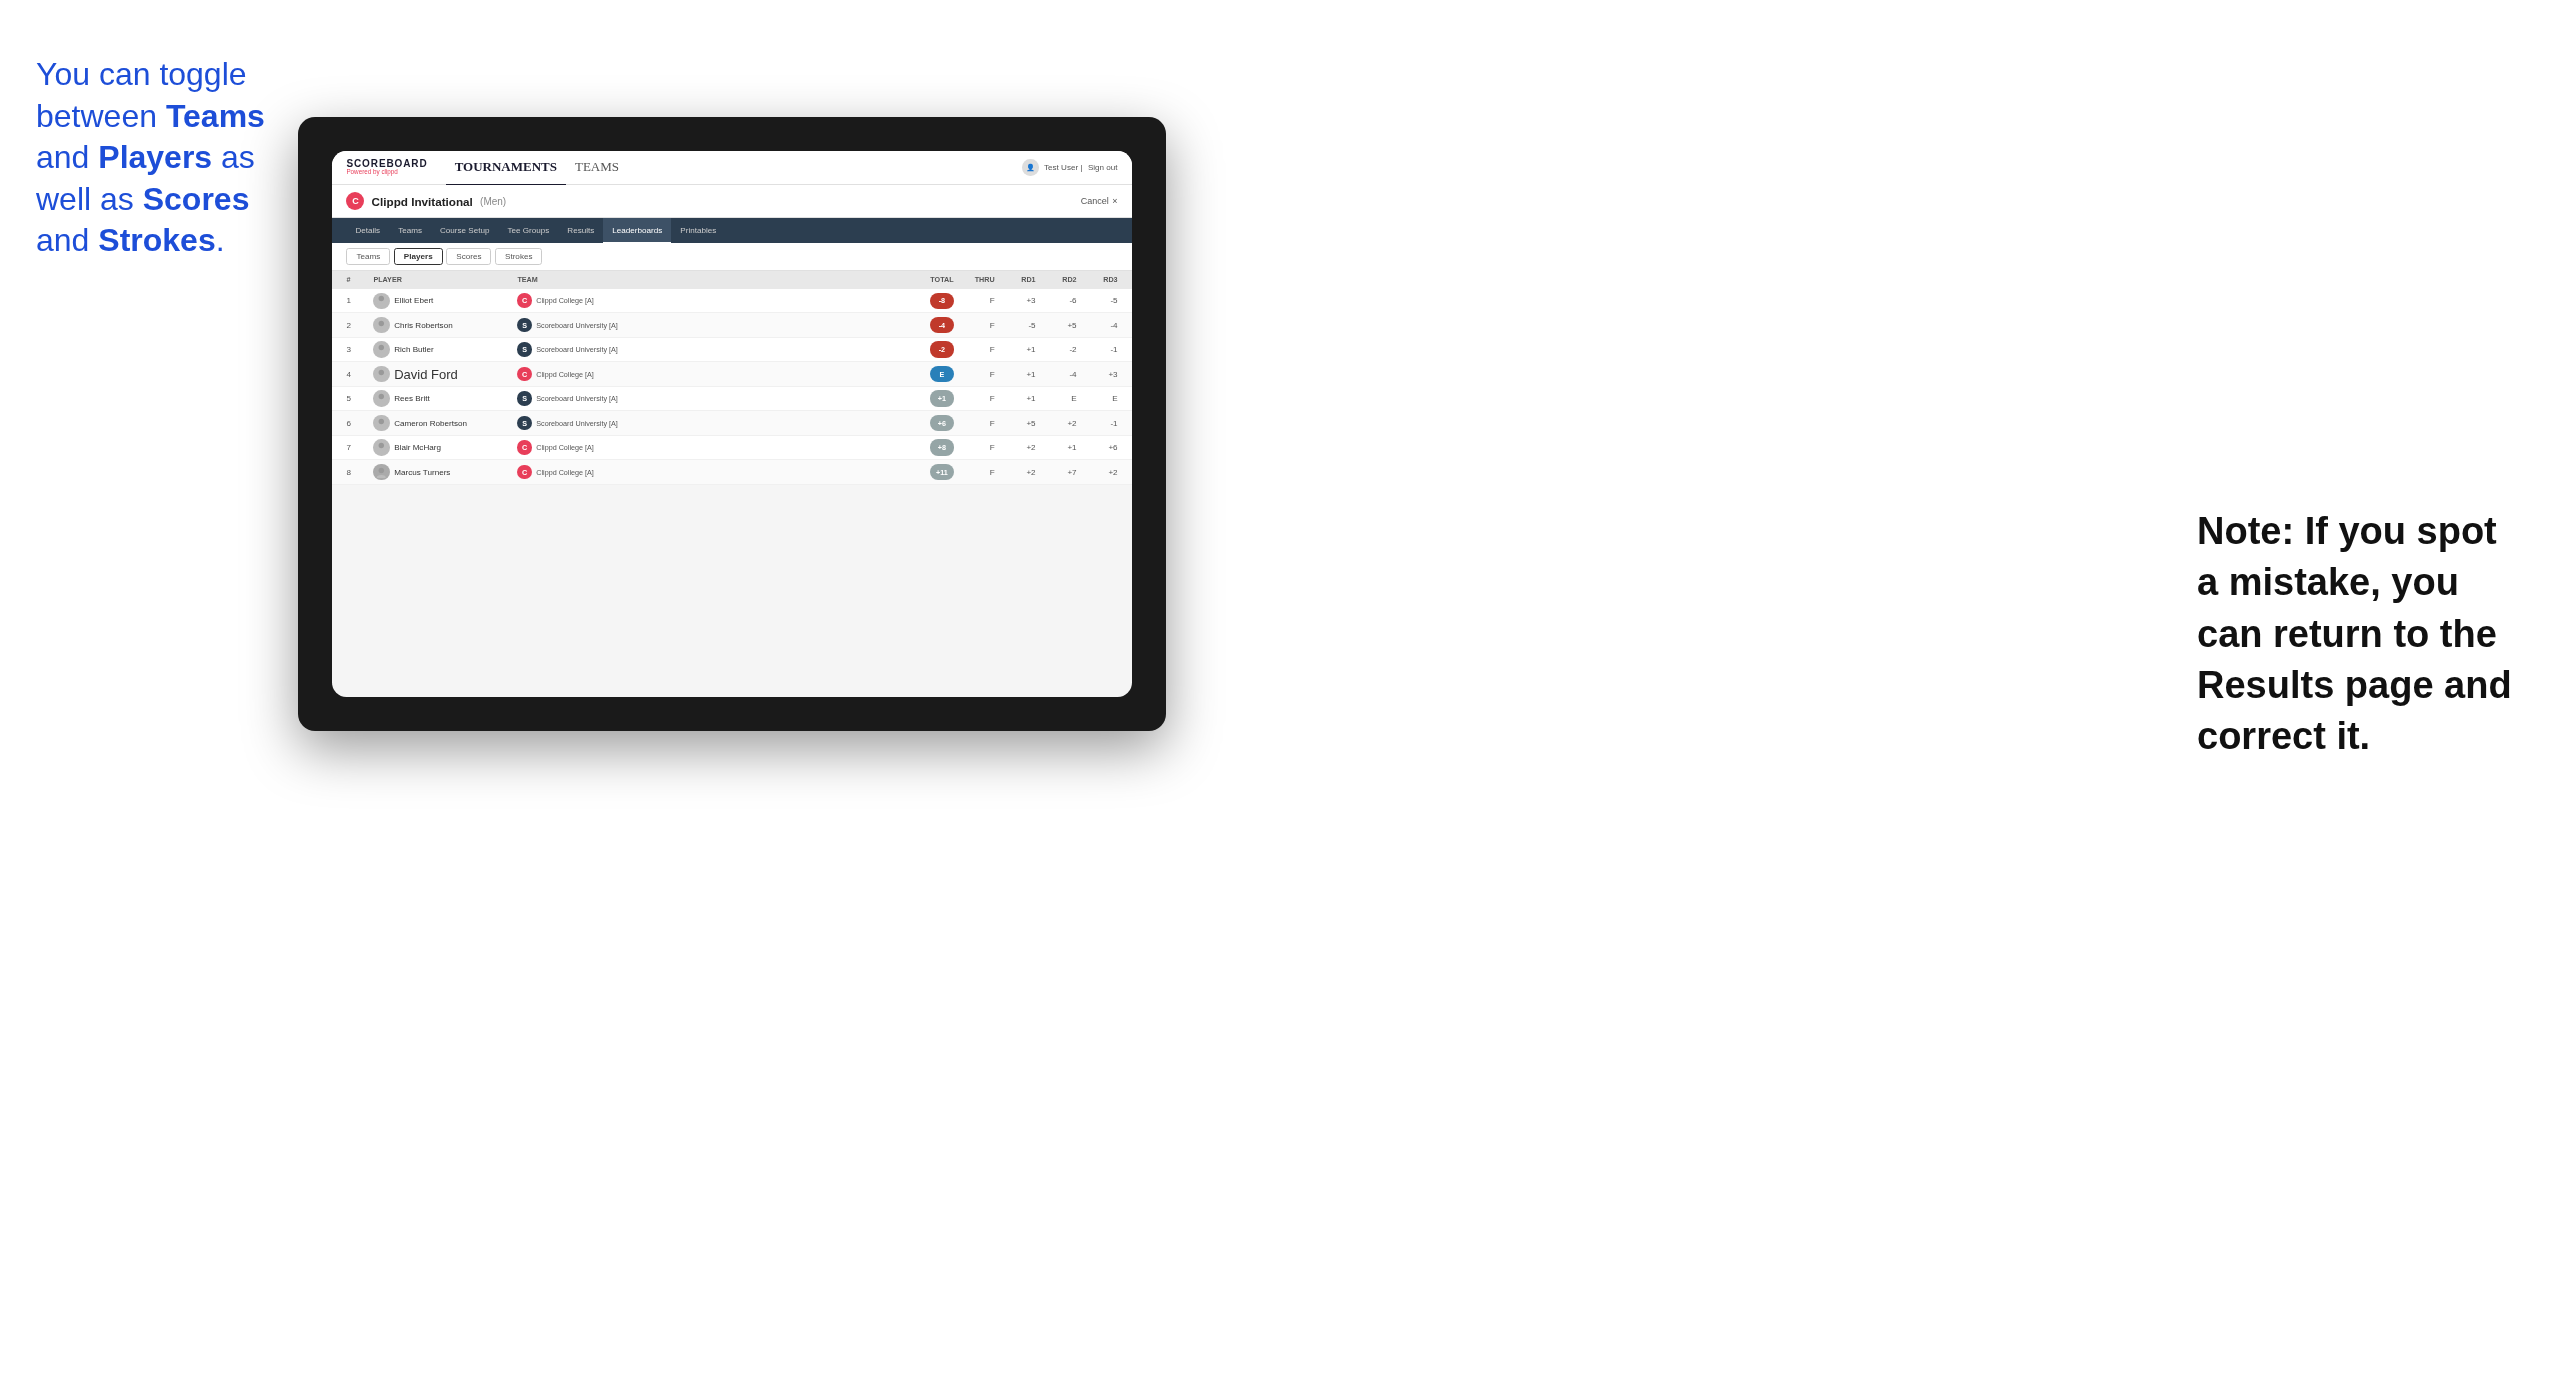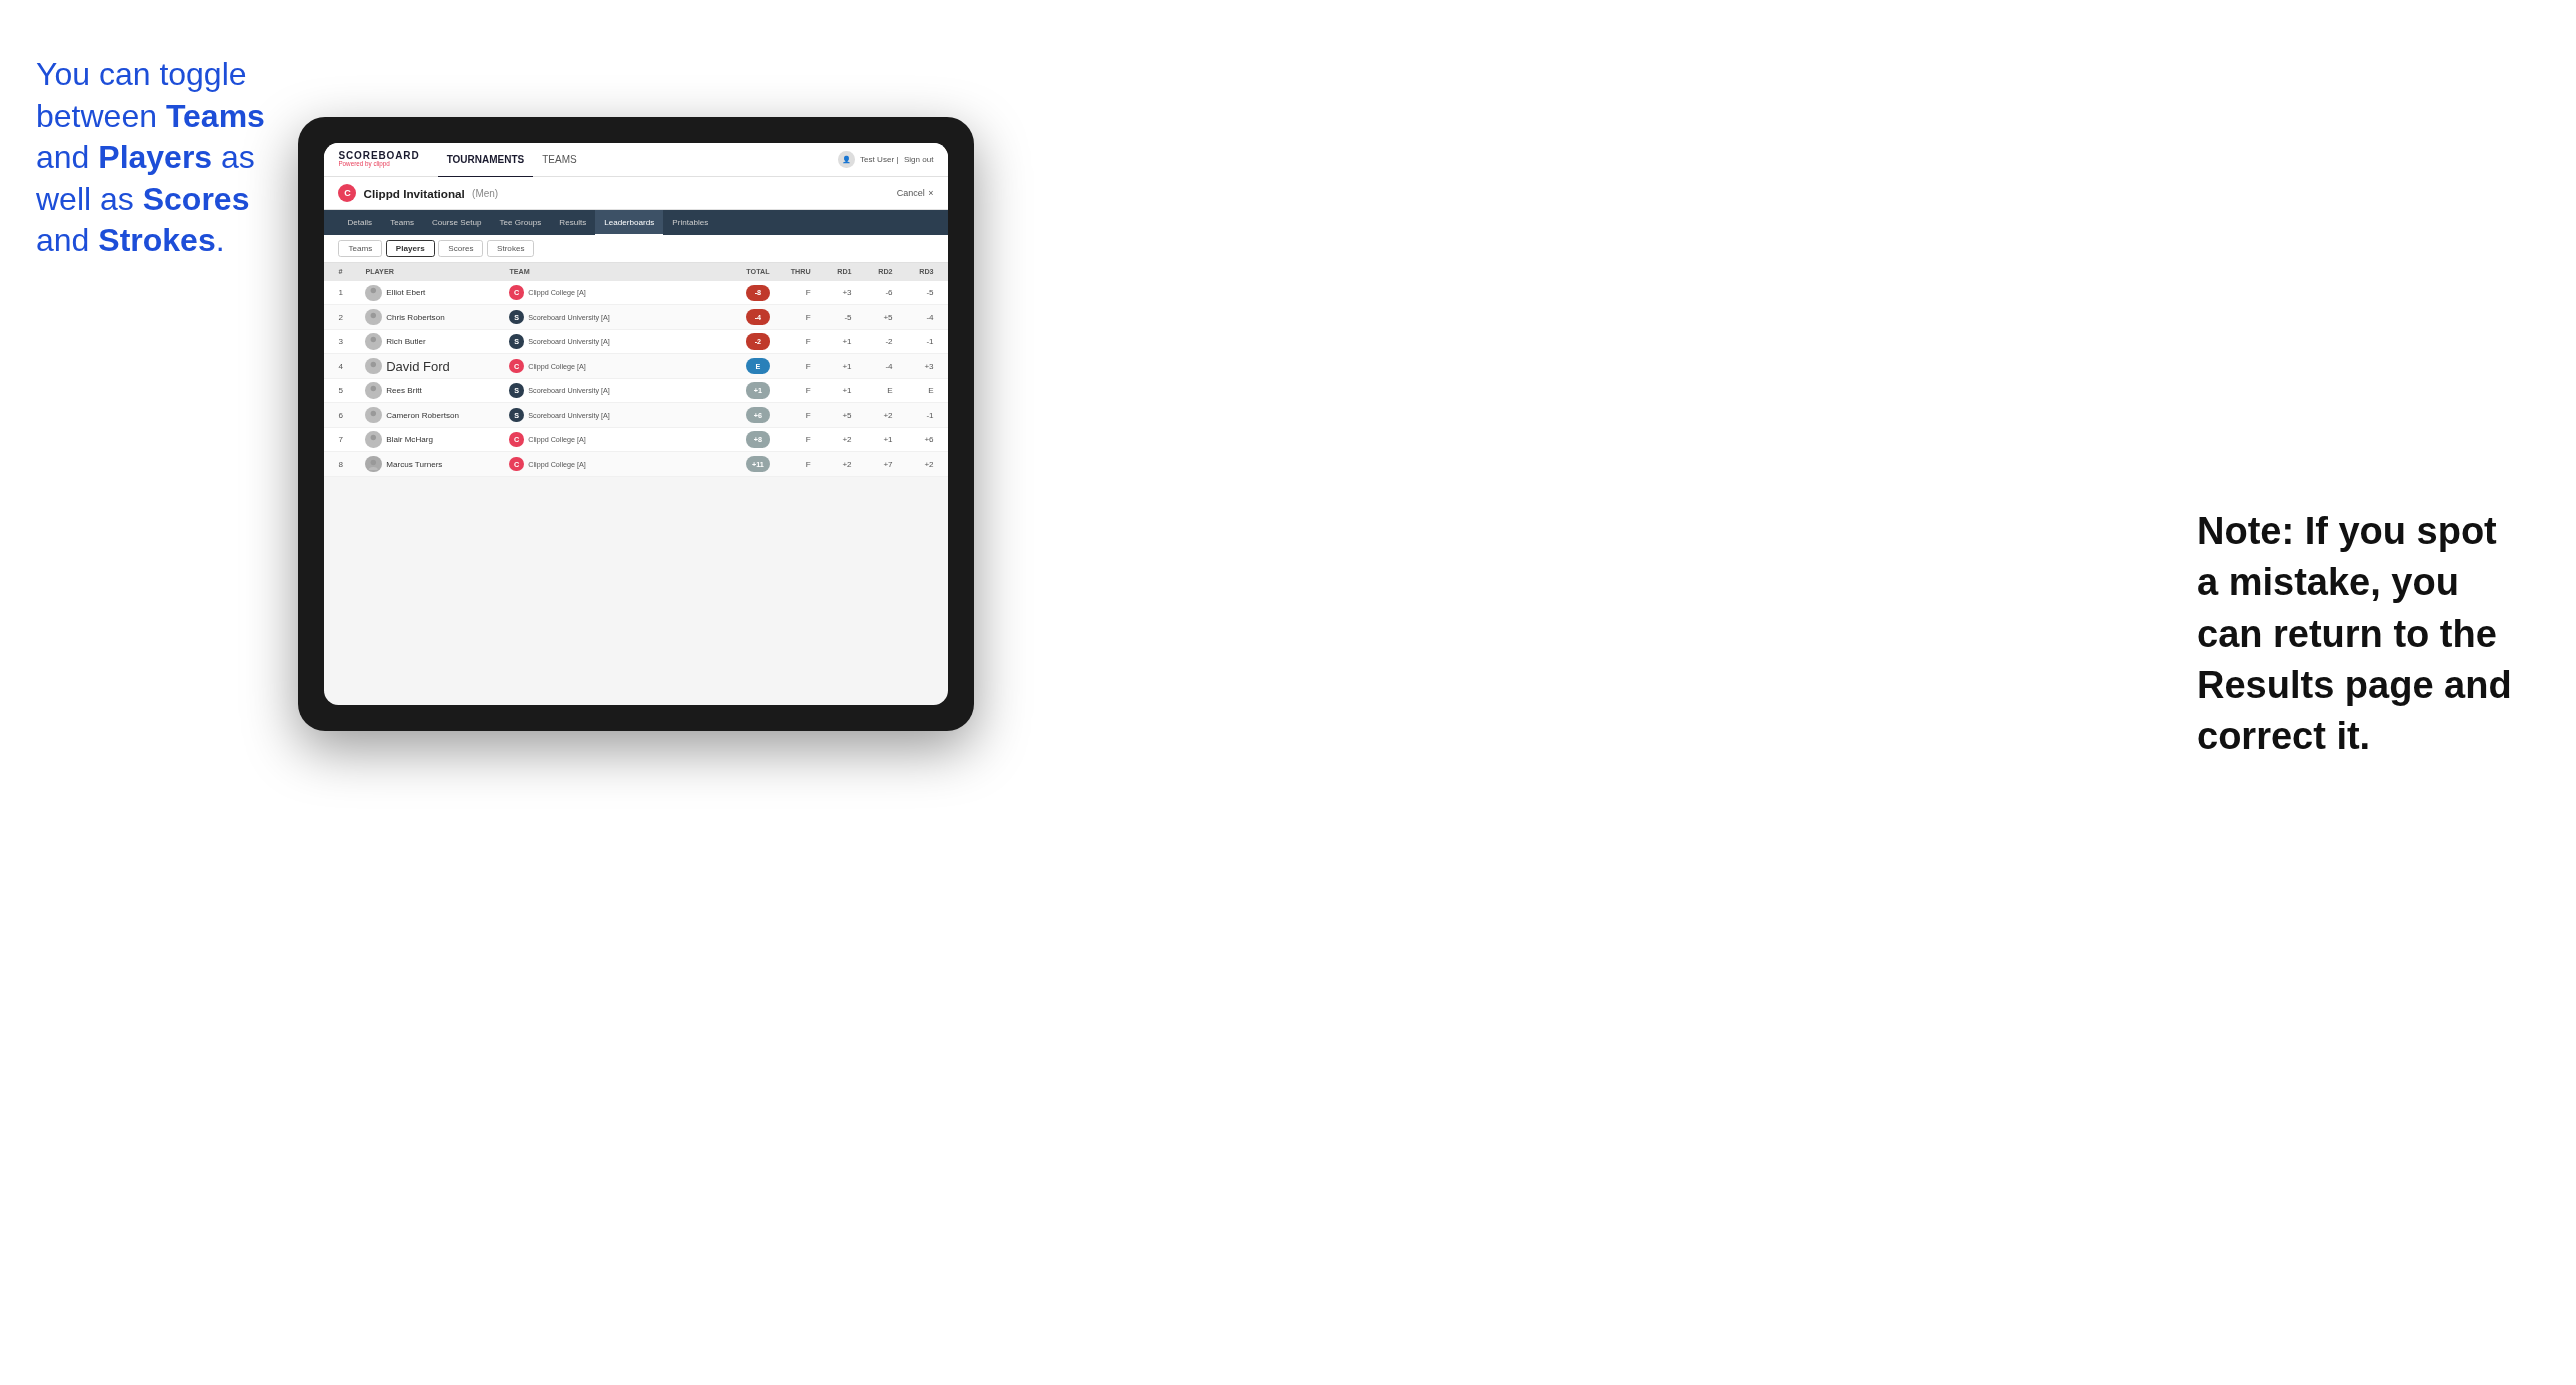--- a/index.html
+++ b/index.html
@@ -34,25 +34,25 @@
       line-height: 1.35;
       color: #111;
     }
     .right-annotation b { font-weight: 800; }
 
     
     .tablet-frame {
       position: absolute;
       left: 298px;
       top: 117px;
-      width: 676px;
+      width: 868px;
       height: 614px;
       background: #1a1a1a;
-      border-radius: 27px;
-      padding: 26px;
+      border-radius: 17px;
+      padding: 34px;
       box-shadow: 0 18px 54px rgba(0,0,0,0.4);
     }
     .tablet-screen {
       width: 100%;
       height: 100%;
       background: #f5f5f5;
       border-radius: 14.4px;
       overflow: hidden;
       display: flex;
       flex-direction: column;
@@ -85,28 +85,29 @@
       color: #888;
       line-height: 1;
     }
     .app-logo-sub span { color: #e83e5a; }
     .nav-links {
       display: flex;
       gap: 0;
       flex: 1;
     }
     .nav-link {
-      font-size: 10px;
+      font-size: 13px;
       color: #555;
       padding: 0 9px;
       height: 34px;
       display: flex;
       align-items: center;
       cursor: pointer;
       border-bottom: 1.8px solid transparent;
+      font-family: Liberation Serif, serif;
     }
     .nav-link.active {
       border-bottom: 1.8px solid #1a1a2e;
       color: #1a1a2e;
       font-weight: 600;
     }
     .nav-right {
       display: flex;
       align-items: center;
       gap: 5.4px;

